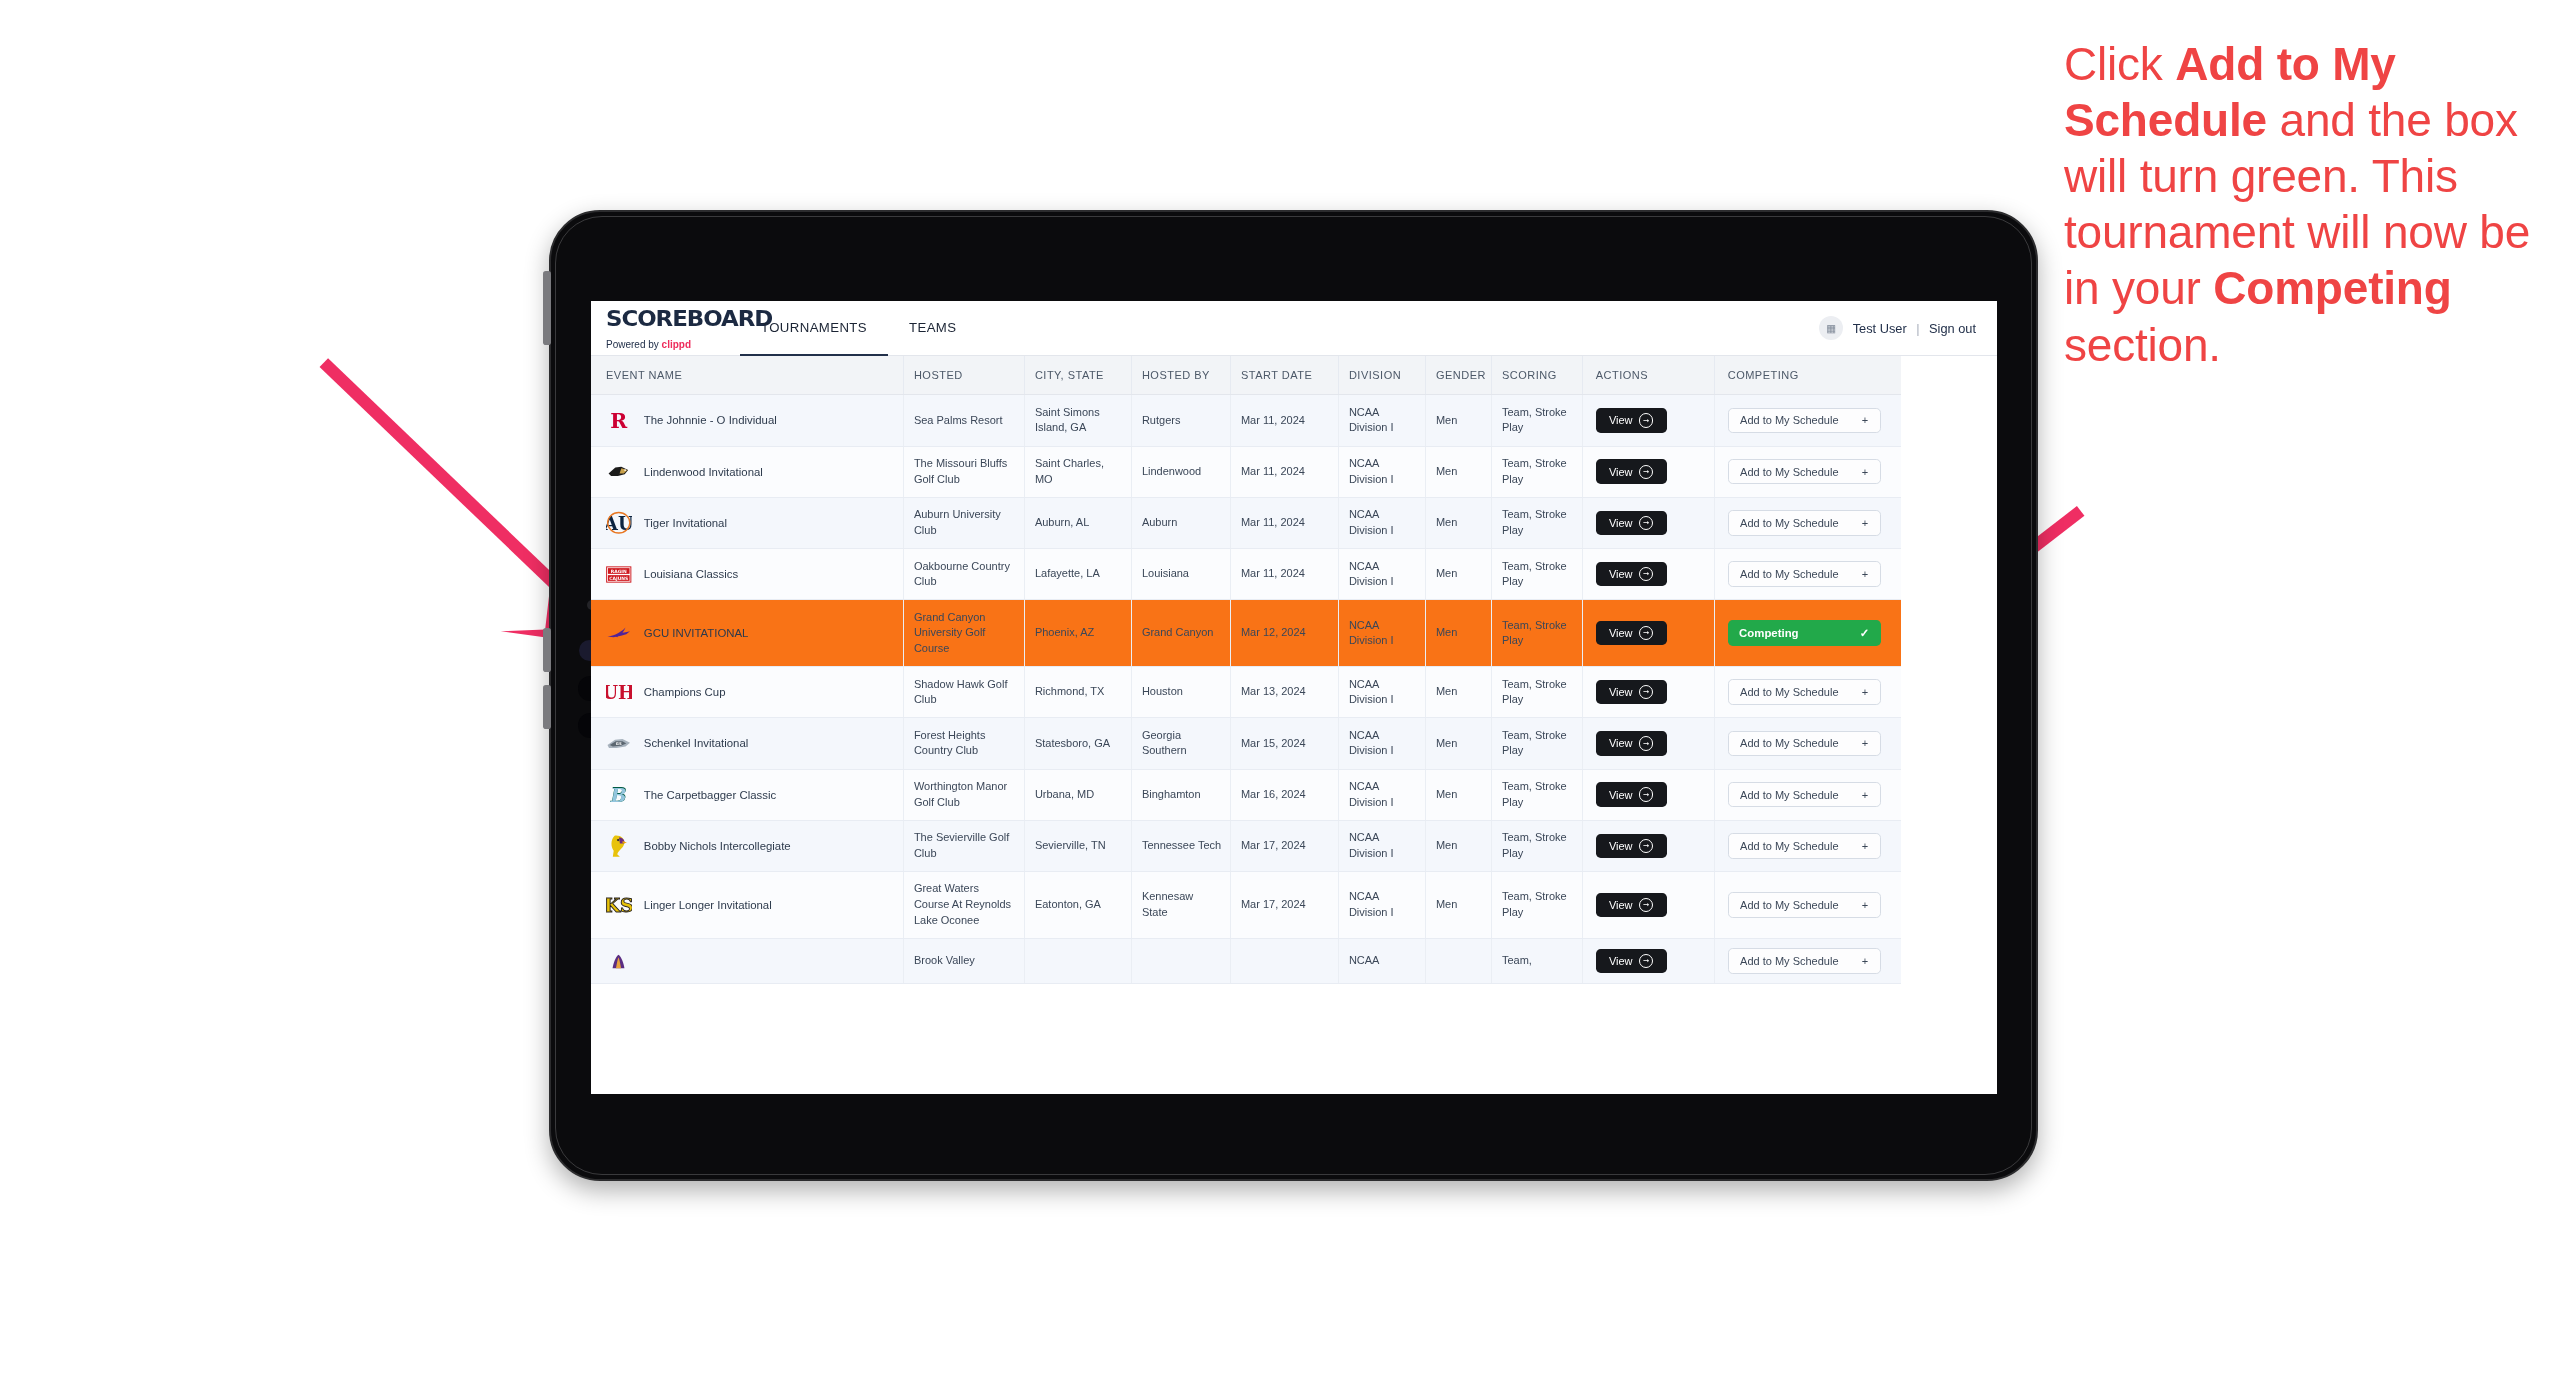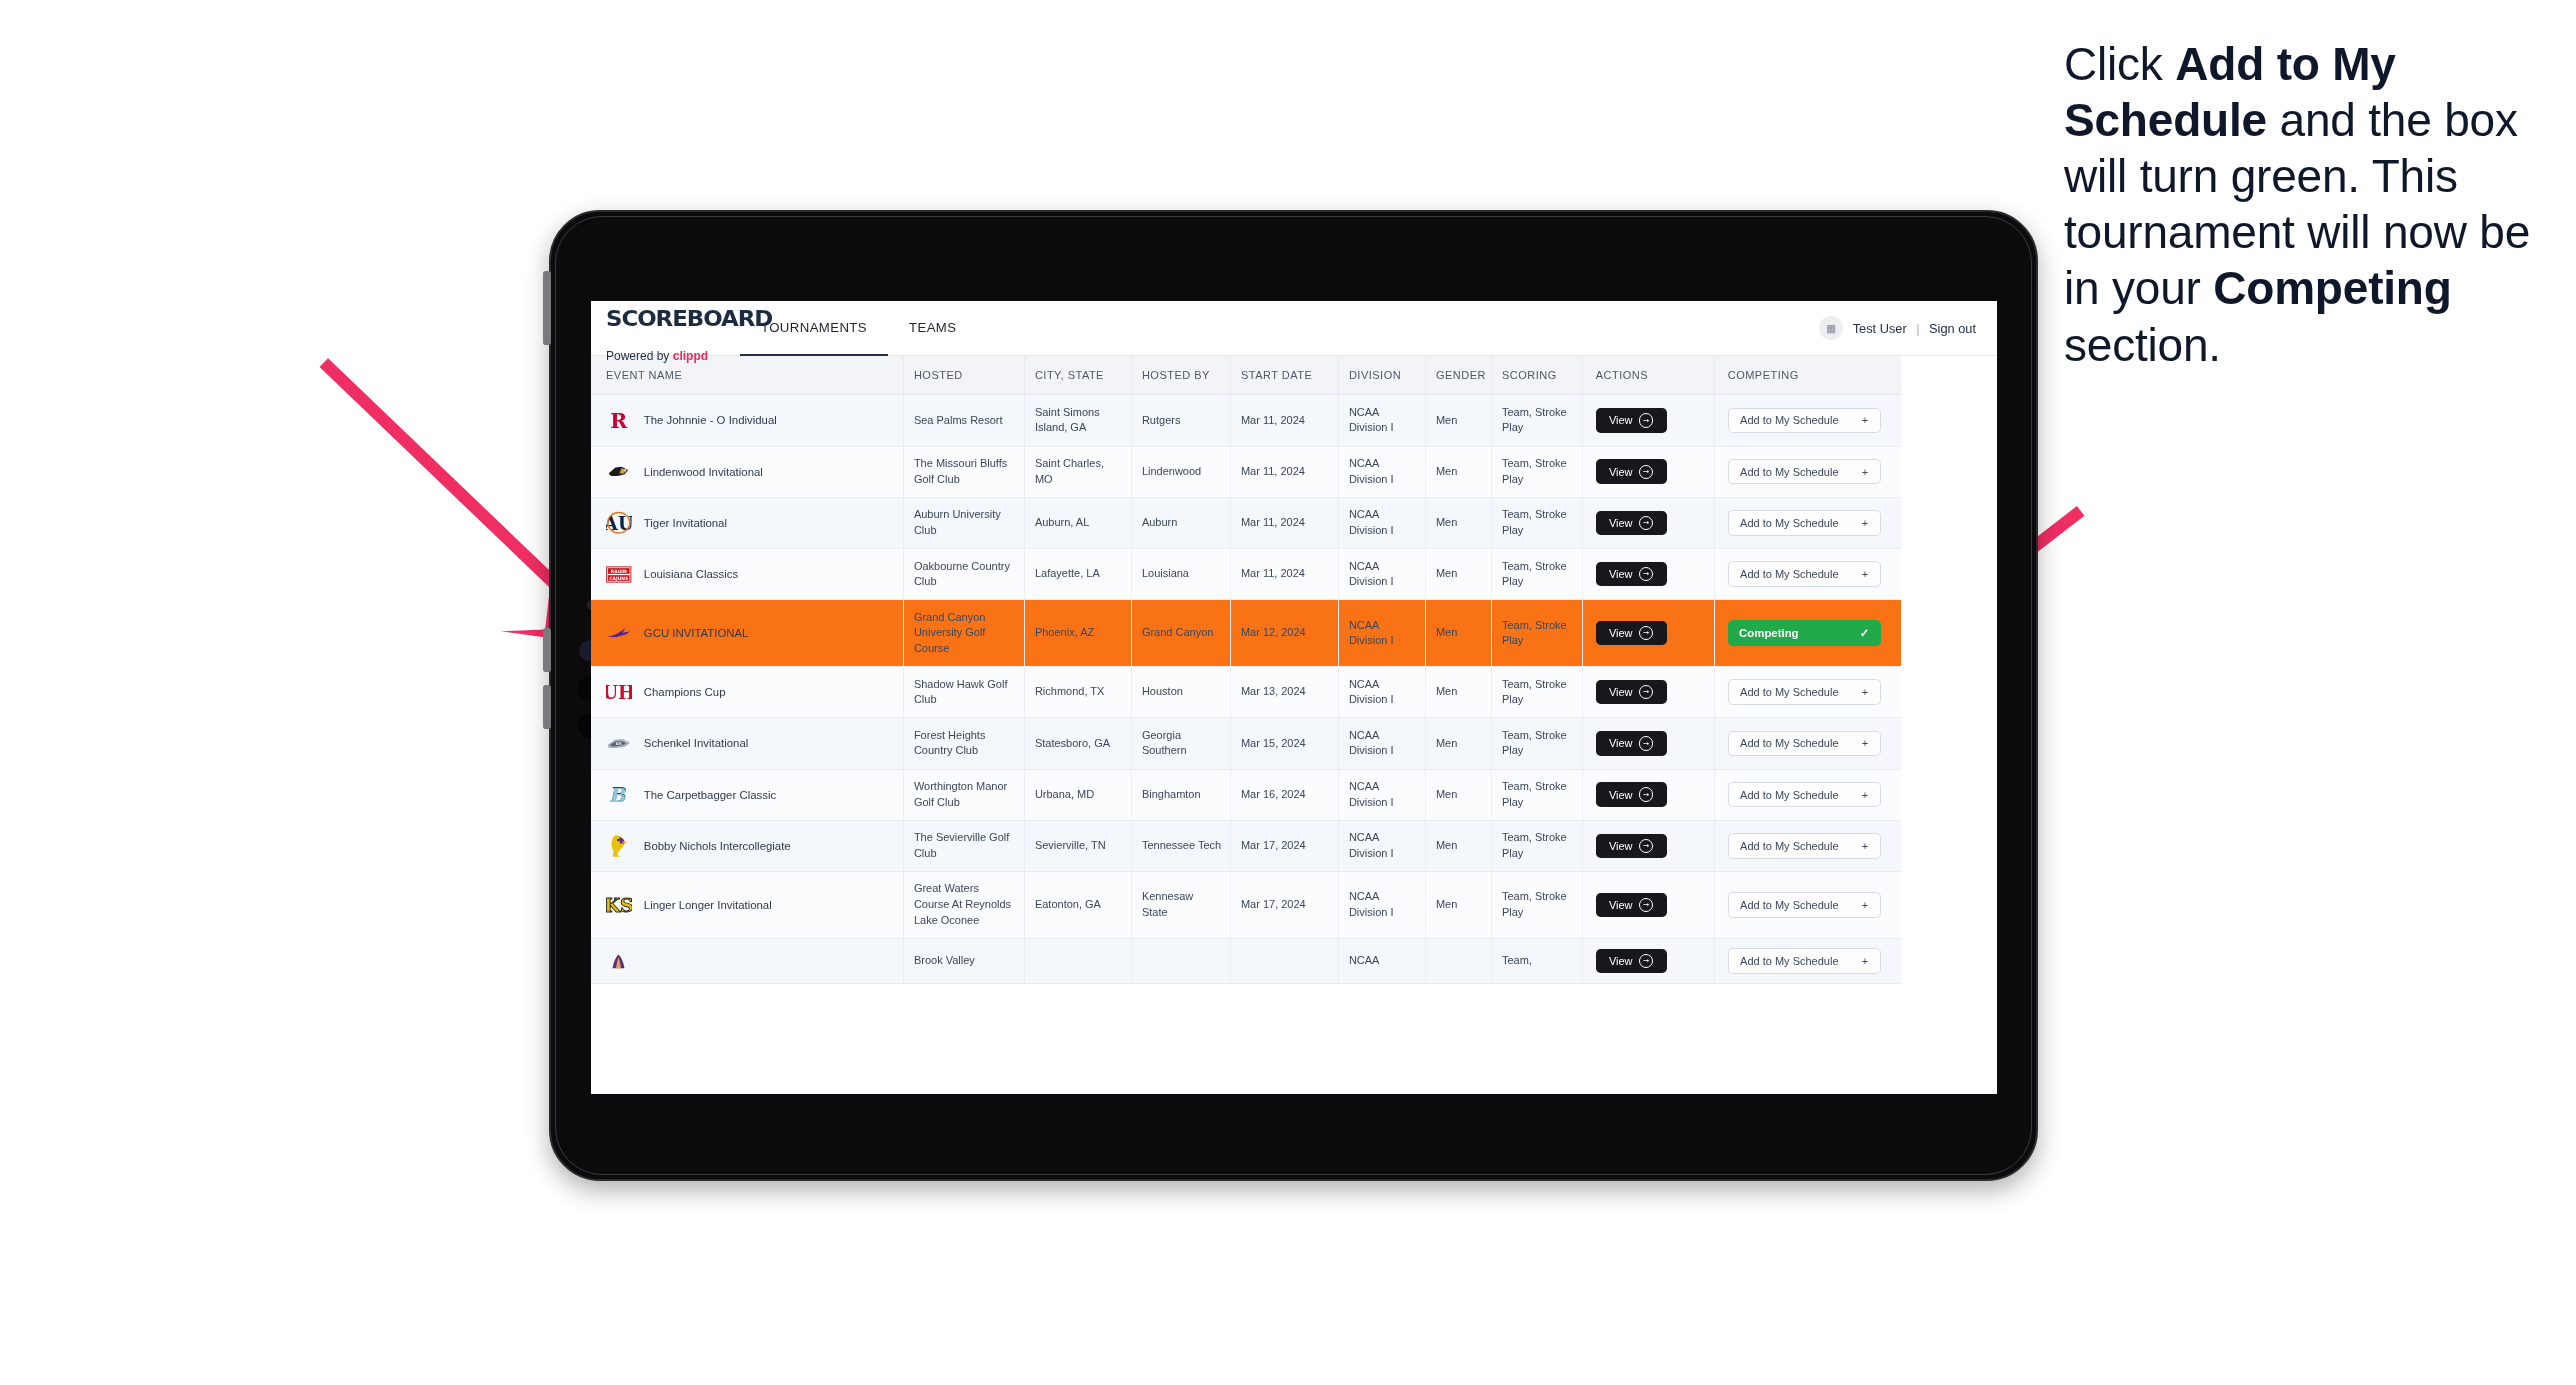--- a/index.html
+++ b/index.html
@@ -8,21 +8,21 @@
     background:#ffffff;
     font-family:"Liberation Sans", sans-serif;
     position:relative;
     overflow:hidden;
   }
   
   .annot{
     position:absolute;
     font-size:46px;
     line-height:1.22;
-    color:#0f172a;
+    color:#ef4444;
     letter-spacing:-0.2px;
   }
   #annot-left{ left:40px; top:191px; width:397px; }
   #annot-right{ left:2064px; top:36px; width:511px; }
   .annot b{font-weight:700;}
 
   
   .arrow-svg{position:absolute;pointer-events:none;}
 
   
@@ -82,23 +82,23 @@
     font-family:"DejaVu Sans", sans-serif;
     font-weight:700;
     font-size:22px;
     letter-spacing:-1px;
     color:#1c2a42;
     line-height:1;
     transform:scaleX(1.04);
     transform-origin:left center;
   }
   #brand-sub{
-    font-size:12px;
+    font-size:10px;
     color:#22304a;
-    margin-top:19px;
+    margin-top:9px;
     white-space:nowrap;
   }
   #brand-sub .clippd{color:#ee2b5b;font-weight:700;}
   .navtab{
     display:flex;align-items:center;
     padding:0 21px;
     font-size:13.2px;
     letter-spacing:0.4px;
     color:#1b2434;
     cursor:pointer;

